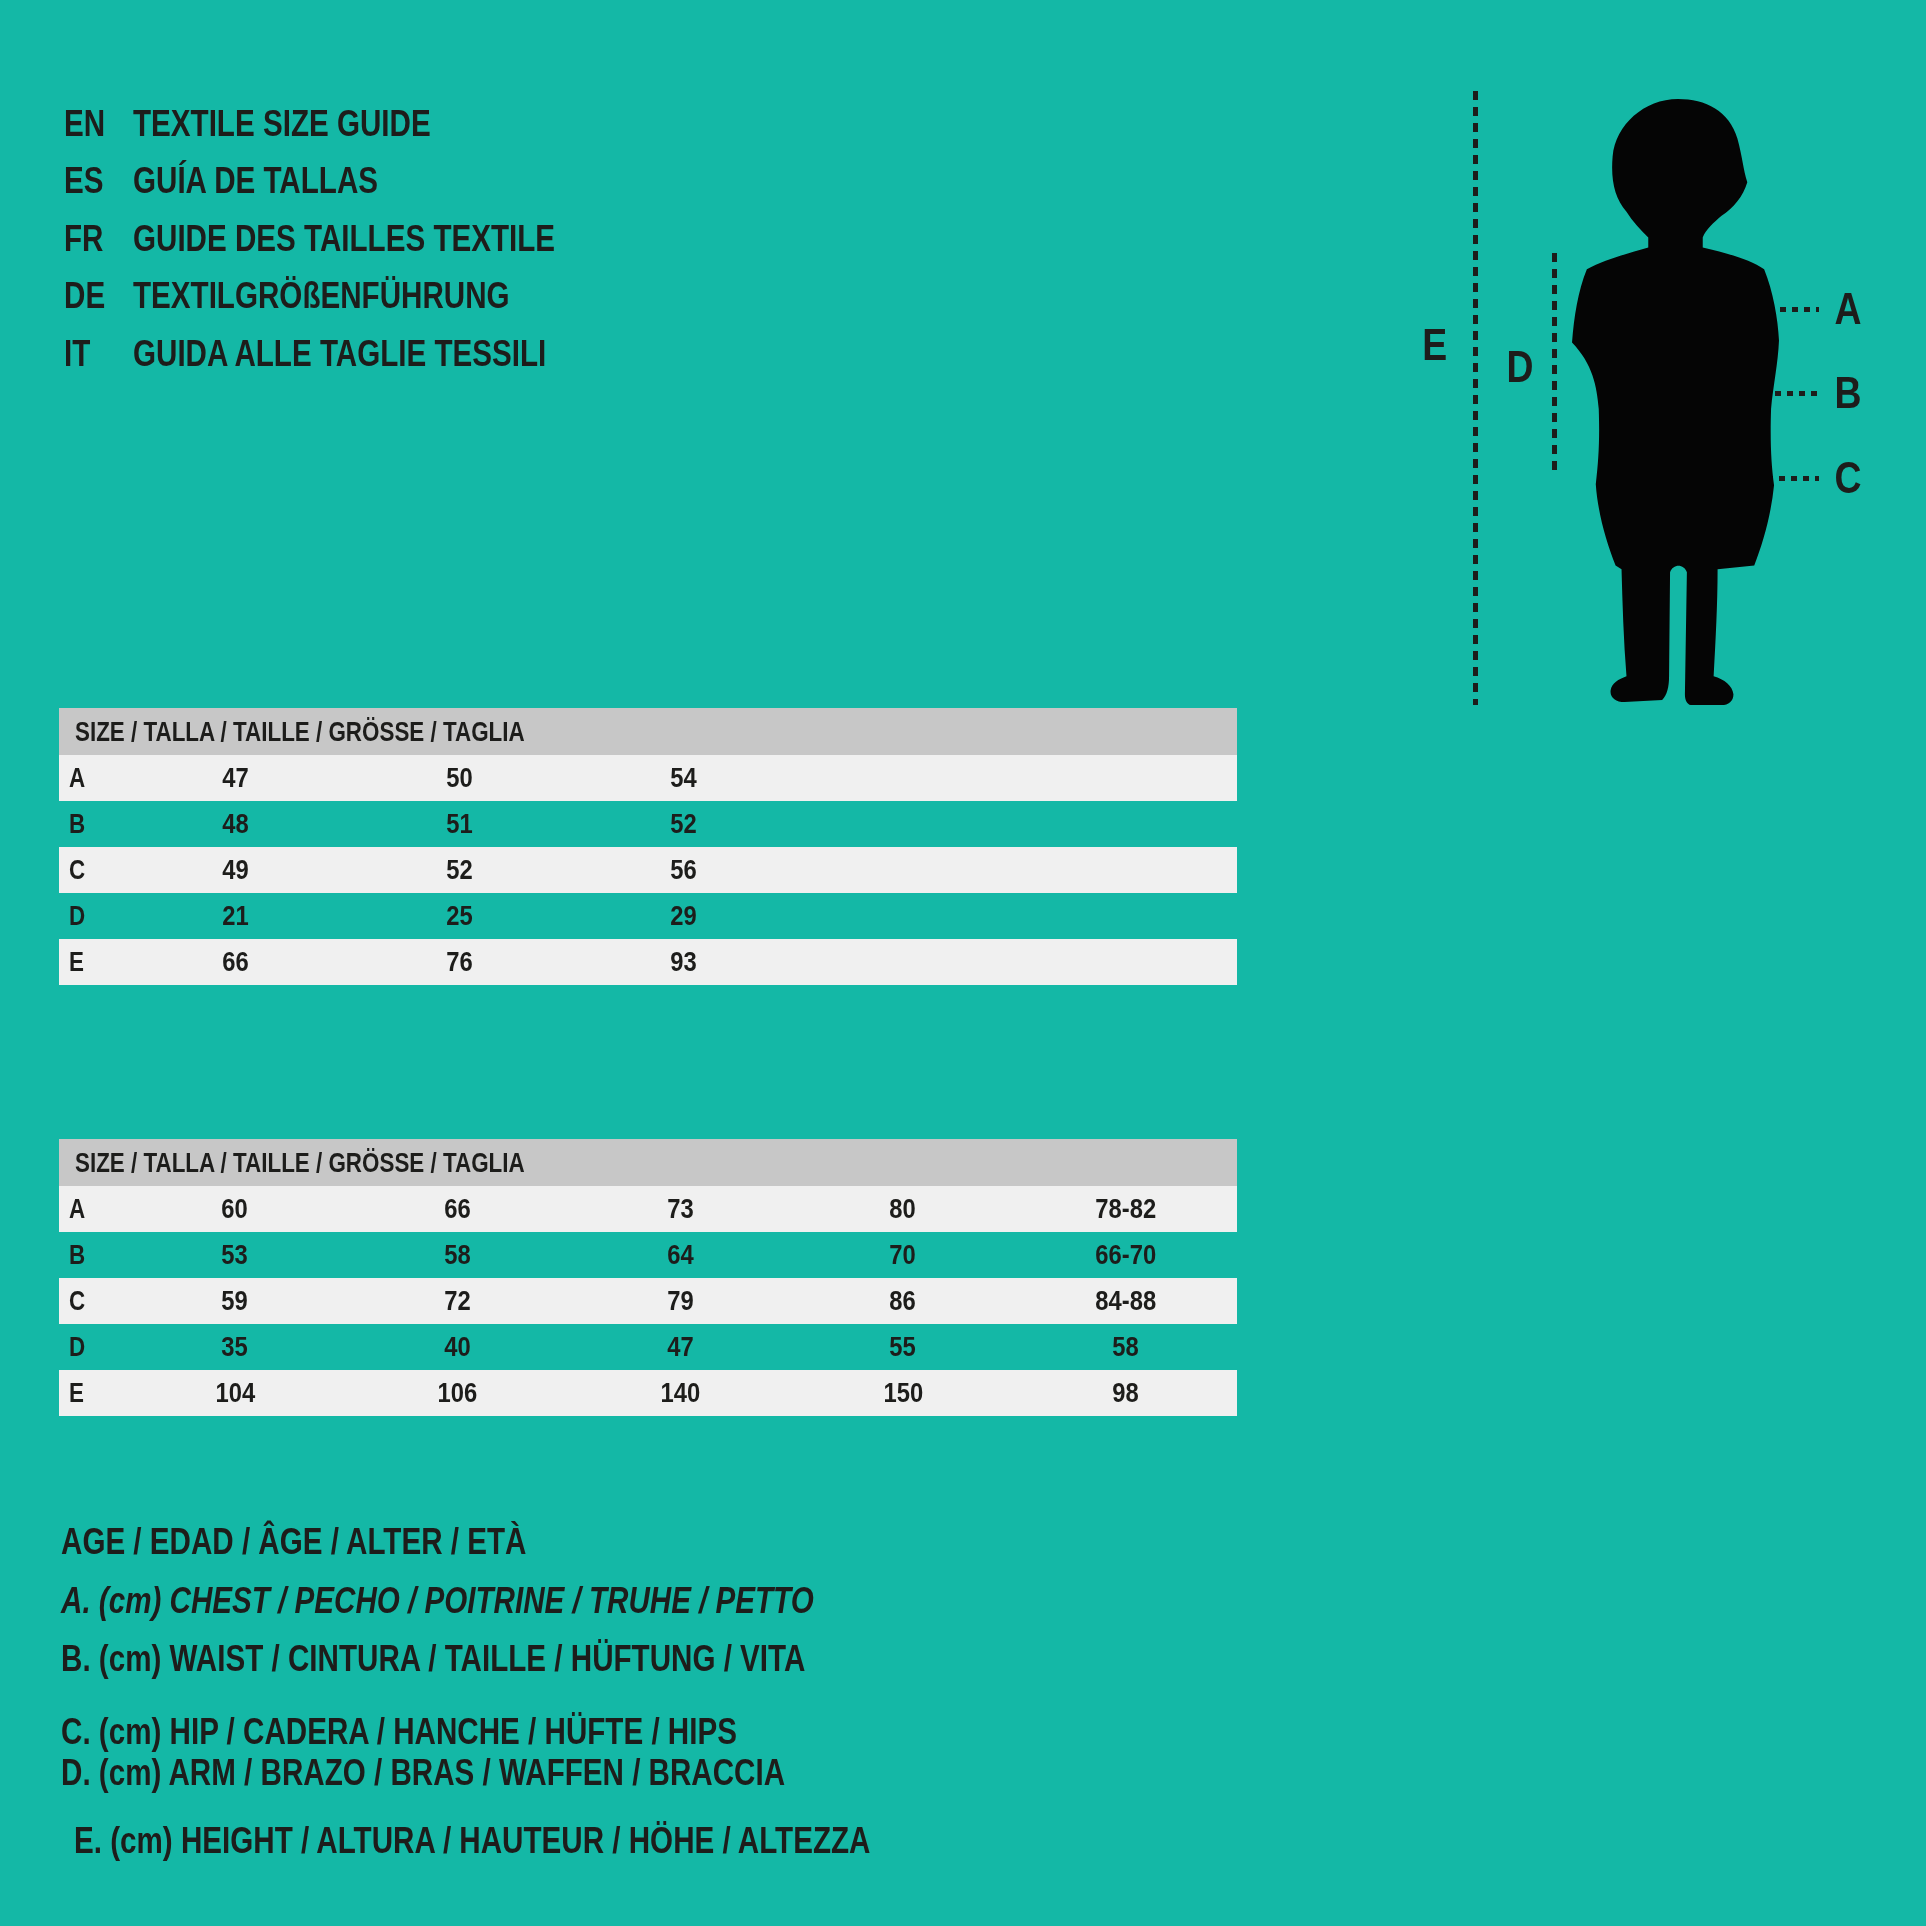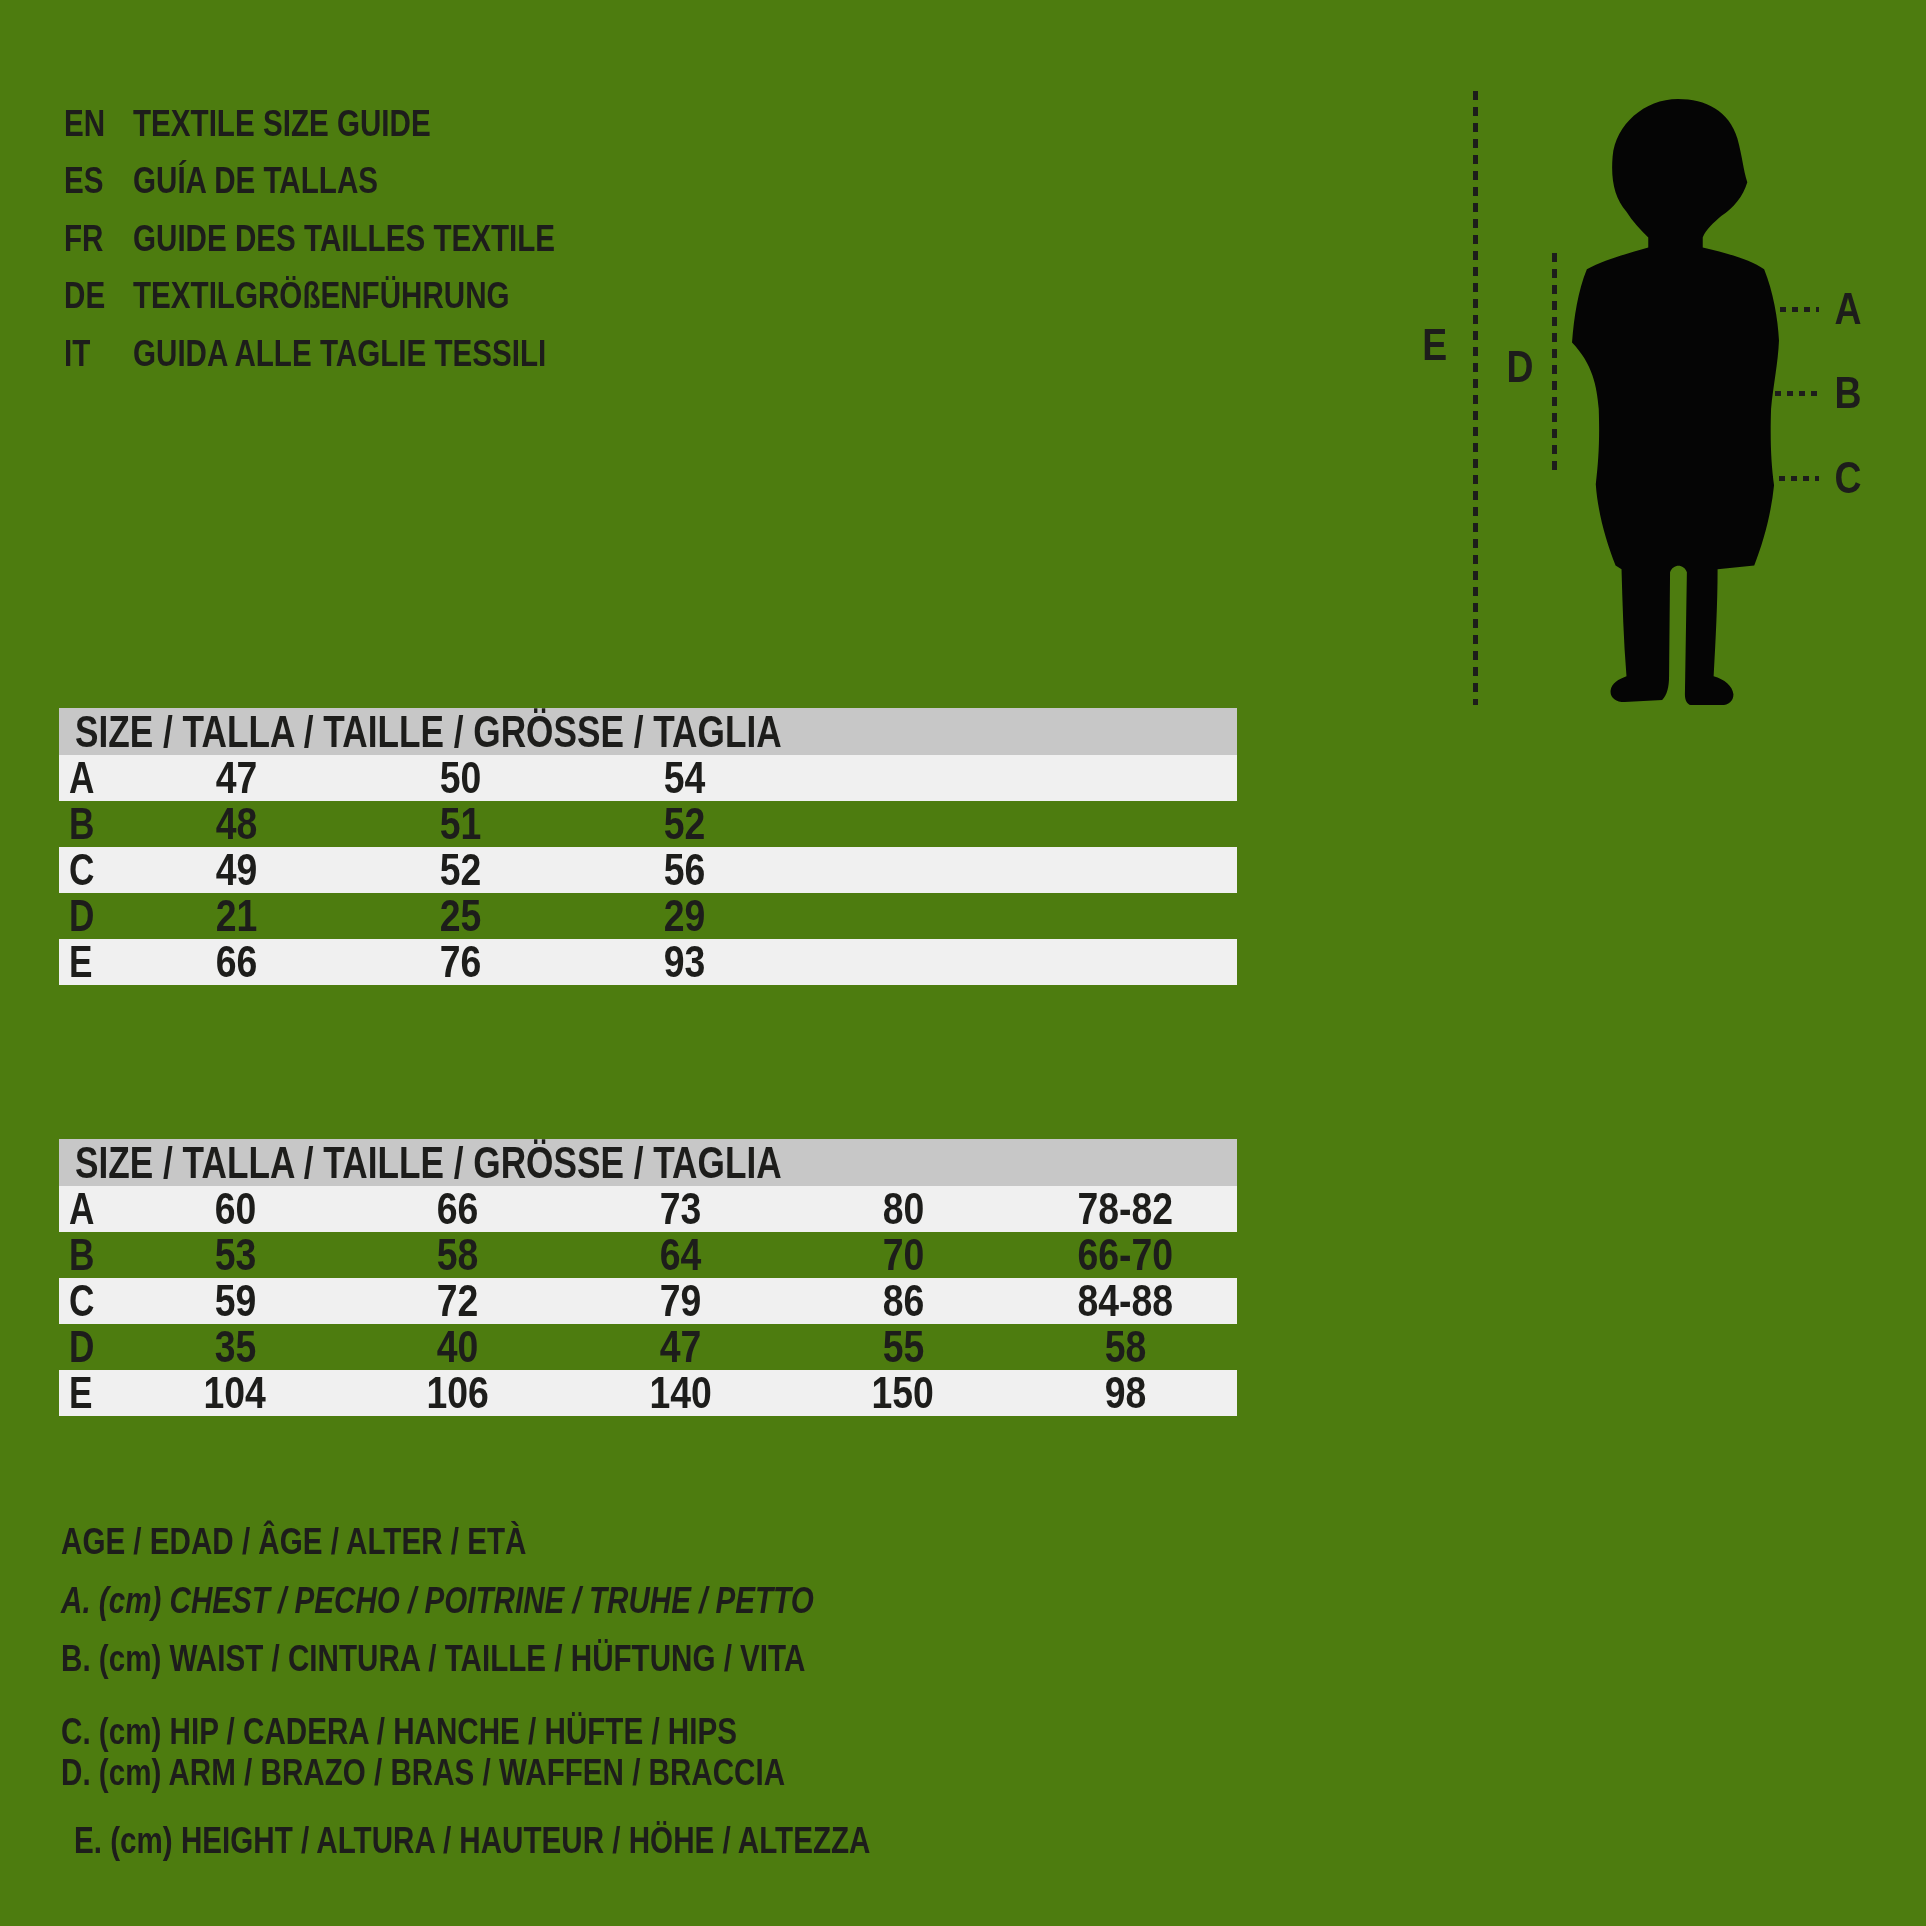--- a/index.html
+++ b/index.html
@@ -3,38 +3,38 @@
 <meta charset="utf-8">
 <style>
   html,body{margin:0;padding:0;}
   body{
     font-family:"Liberation Sans","DejaVu Sans",sans-serif;
     background:#ffffff;
   }
   #canvas{
     position:relative;
     width:1927px;height:1927px;
-    background:#4d7c0f;
+    background:#14b8a6;
     overflow:hidden;
     color:#1d1d1b;
   }
   
   .cond{display:inline-block;transform:scaleX(0.80);transform-origin:left center;white-space:nowrap;}
   .cond-c{display:inline-block;transform:scaleX(0.85);transform-origin:center center;white-space:nowrap;}
 
   
   .lang-row{position:absolute;left:64px;height:40px;line-height:40px;font-size:37px;font-weight:700;}
   .lang-code{position:absolute;left:0;top:0;}
   .lang-title{position:absolute;left:69px;top:0;}
 
   
   .section-heading{position:absolute;left:59px;height:44px;line-height:44px;font-size:37px;font-weight:700;}
 
   
-  .size-table{position:absolute;left:59px;width:1178px;font-size:44px;font-weight:700;}
+  .size-table{position:absolute;left:59px;width:1178px;font-size:28px;font-weight:700;}
   .size-bar{height:47px;background:#c7c7c7;display:flex;align-items:center;padding-left:16px;box-sizing:border-box;}
   .trow{display:flex;height:46px;align-items:center;}
   .trow.stripe{background:#f0f0f0;}
   .cell-letter{width:65px;padding-left:10px;box-sizing:border-box;text-align:left;}
   .cell{width:224px;text-align:center;}
 
   
   .legend-line{position:absolute;left:61px;height:42px;line-height:42px;font-size:37px;font-weight:700;}
 
   

